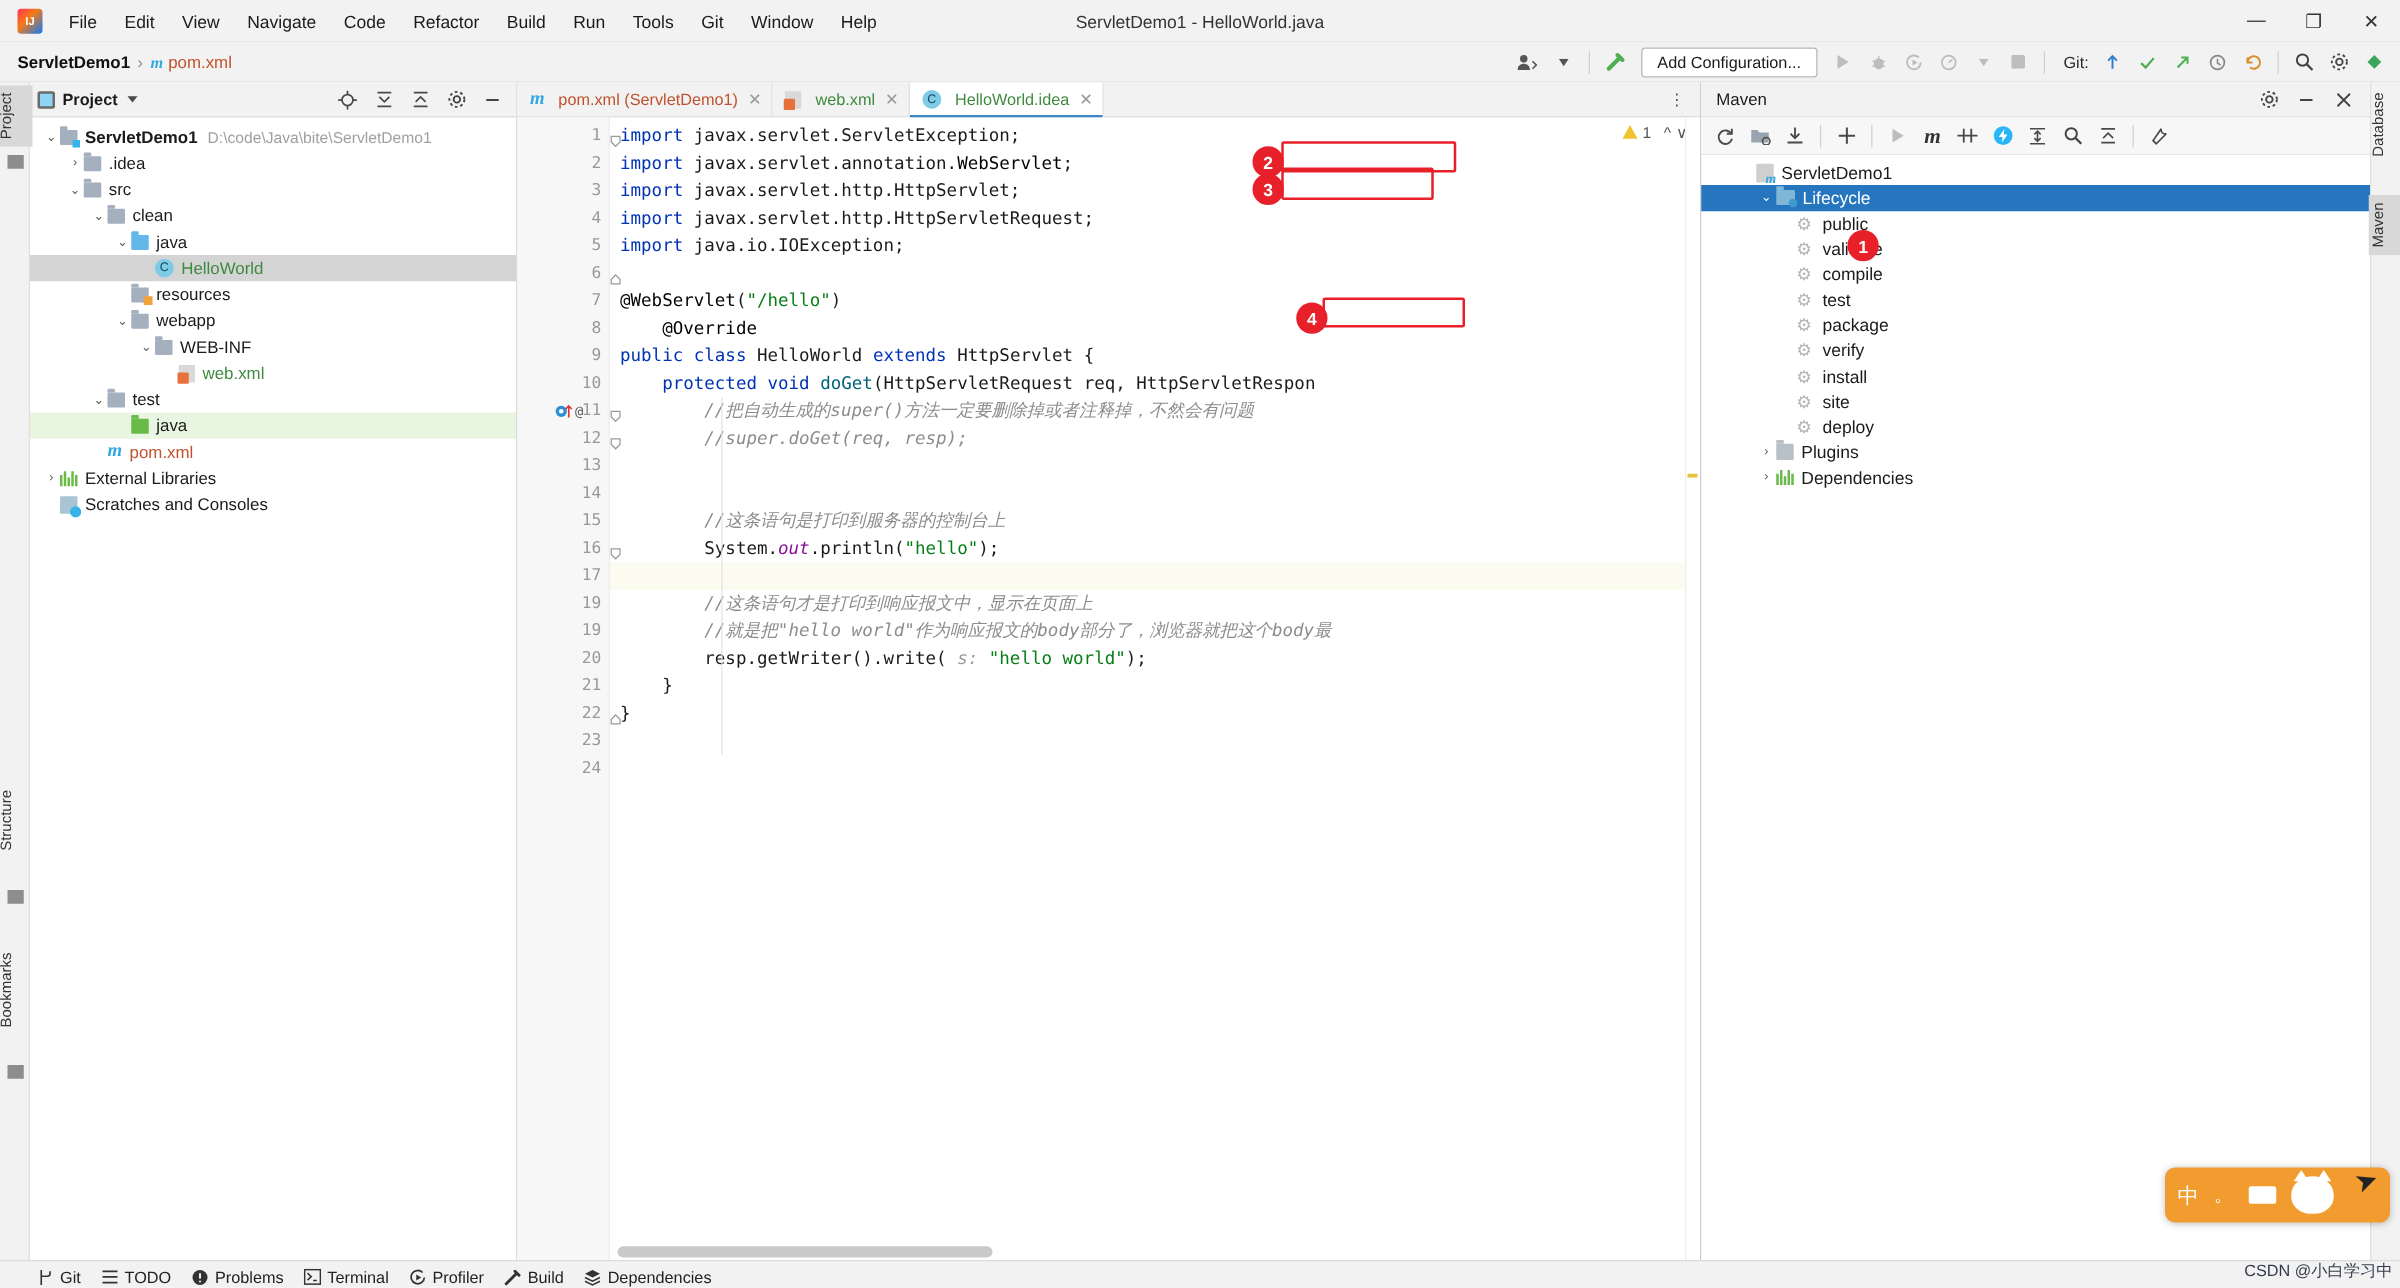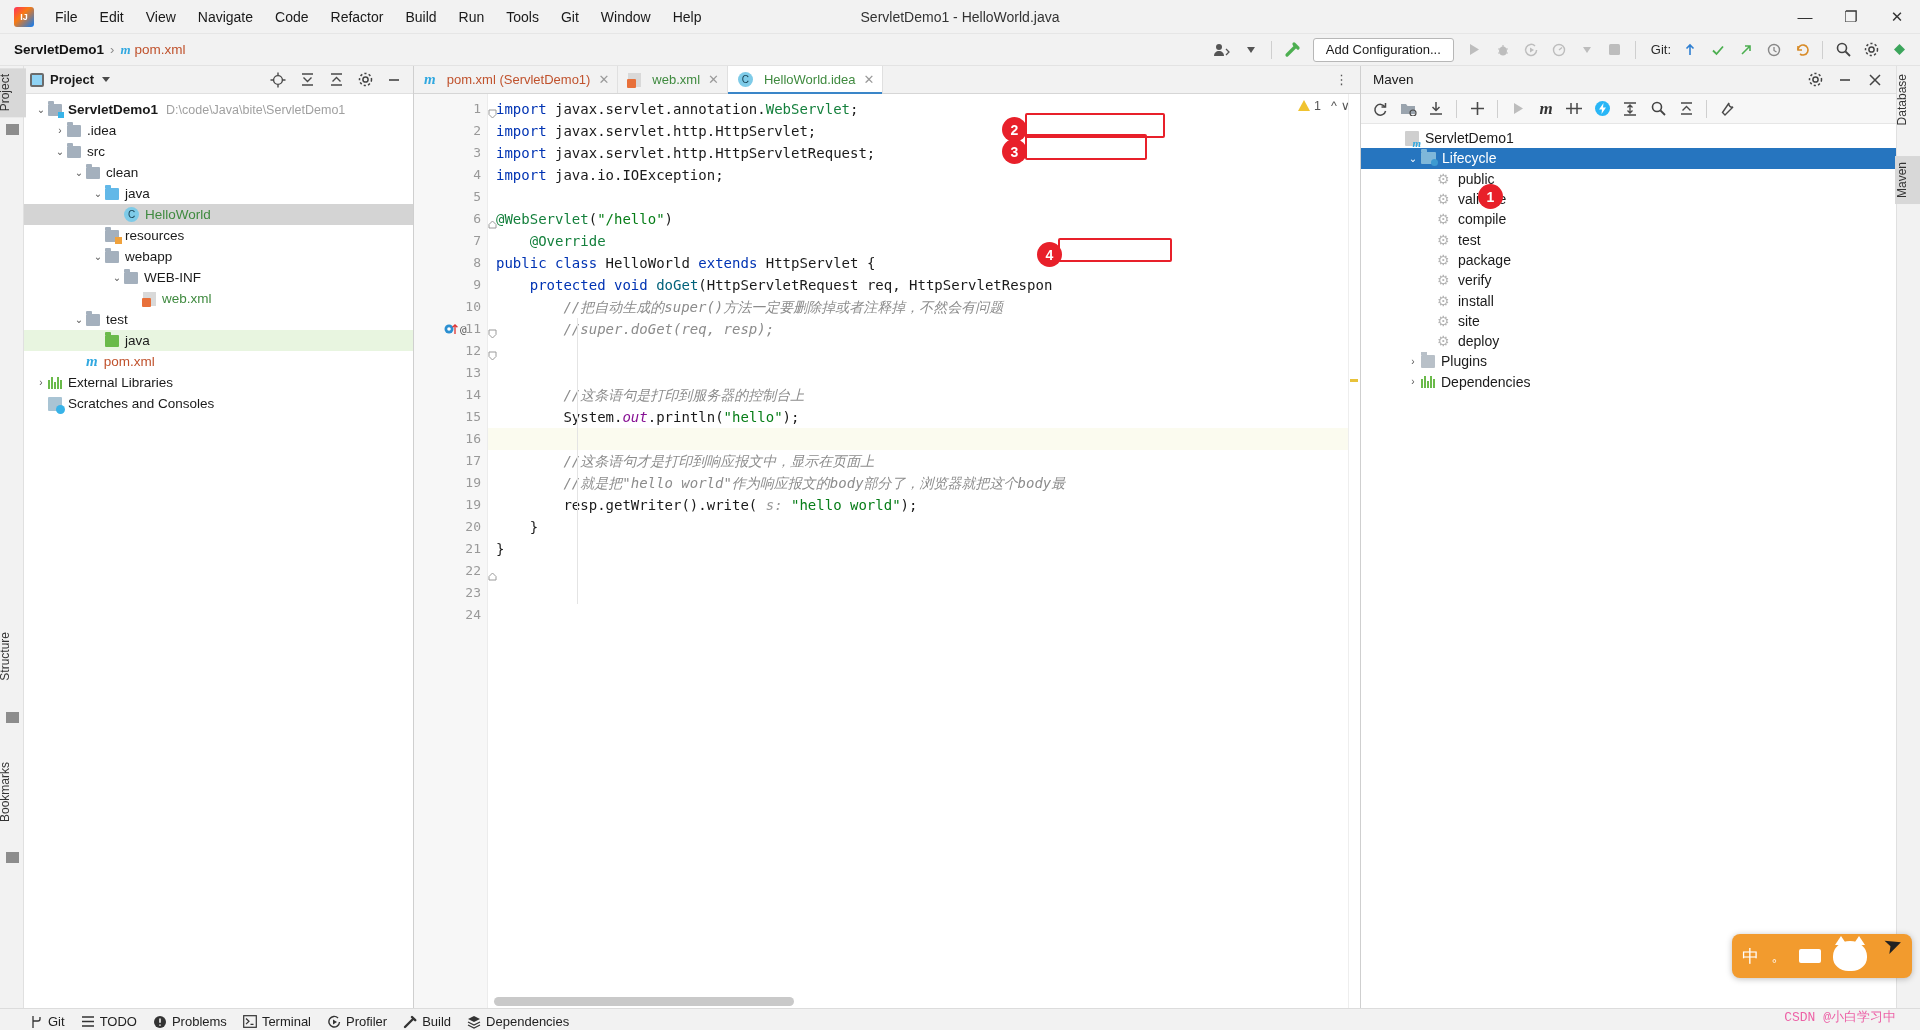--- a/index.html
+++ b/index.html
@@ -215,21 +215,21 @@
     position: absolute; right: -10px; width: 9px; height: 9px;
     color: #9a9a9a; font-size: 9px;
   }
   .codecol {
     flex: 1; padding-top: 4px; position: relative;
     font-family: "DejaVu Sans Mono", monospace; font-size: 14px;
   }
   .cline { height: 22px; line-height: 22px; white-space: pre; padding-left: 8px; }
   .cline.hl { background: #fbfbef; }
   .kw { color: #0033b3; }
-  .ann { color: #15803d; }
+  .ann { color: #000000; }
   .str { color: #067d17; }
   .cmt { color: #8c8c8c; font-style: italic; }
   .fld { color: #871094; font-style: italic; }
   .fn { color: #00627a; }
   .param-hint { color: #9a9a9a; font-style: italic; }
   .indent-guide {
     position: absolute; width: 1px; background: #e4e4e4;
   }
   .warn-strip {
     position: absolute; right: 0; top: 0; bottom: 0; width: 12px;
@@ -354,22 +354,22 @@
     position: relative;
   }
   .ime-cat::before, .ime-cat::after {
     content: ""; position: absolute; top: -5px; width: 0; height: 0;
     border-left: 6px solid transparent; border-right: 6px solid transparent;
     border-bottom: 9px solid #fff;
   }
   .ime-cat::before { left: 2px; }
   .ime-cat::after { right: 2px; }
   .watermark {
-    position: absolute; right: 24px; bottom: 4px; font-size: 13px;
-    color: #ec4899; z-index: 31; opacity: .85; font-family: Liberation Mono, monospace;
+    position: absolute; right: 6px; bottom: 4px; font-size: 13px;
+    color: #0f172a; z-index: 31; opacity: .85;
   }
   .cursor-arrow {
     position: absolute; right: 18px; bottom: 72px; z-index: 32;
     color: #222; font-size: 22px; transform: rotate(-20deg);
   }
 </style>
 </head>
 <body>
 
 <div class="app">
@@ -755,20 +755,21 @@
             </div>
             <div class="gline">
               <span>23</span>
             </div>
             <div class="gline">
               <span>24</span>
             </div>
           </div>
         <div class="codecol" id="codecol">
           <div class="indent-guide" style="left:89px; top:224px; height:286px;"></div>
+        <div class="cline"><span class="kw">import</span> javax.servlet.ServletException;</div>
             <div class="cline"><span class="kw">import</span> javax.servlet.annotation.<span class="ann">WebServlet</span>;</div>
             <div class="cline"><span class="kw">import</span> javax.servlet.http.HttpServlet;</div>
             <div class="cline"><span class="kw">import</span> javax.servlet.http.HttpServletRequest;</div>
             <div class="cline"><span class="kw">import</span> java.io.IOException;</div>
             <div class="cline">&nbsp;</div>
             <div class="cline"><span class="ann">@WebServlet</span>(<span class="str">"/hello"</span>)</div>
             <div class="cline">    <span class="ann">@Override</span></div>
             <div class="cline"><span class="kw">public class</span> HelloWorld <span class="kw">extends</span> HttpServlet {</div>
             <div class="cline">    <span class="kw">protected void</span> <span class="fn">doGet</span>(HttpServletRequest req, HttpServletRespon</div>
             <div class="cline">        <span class="cmt">//把自动生成的super()方法一定要删除掉或者注释掉，不然会有问题</span></div>

